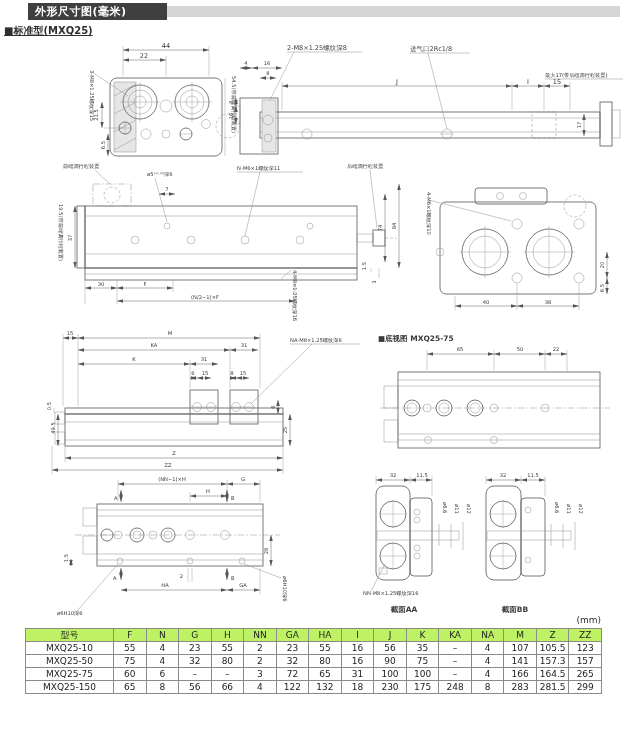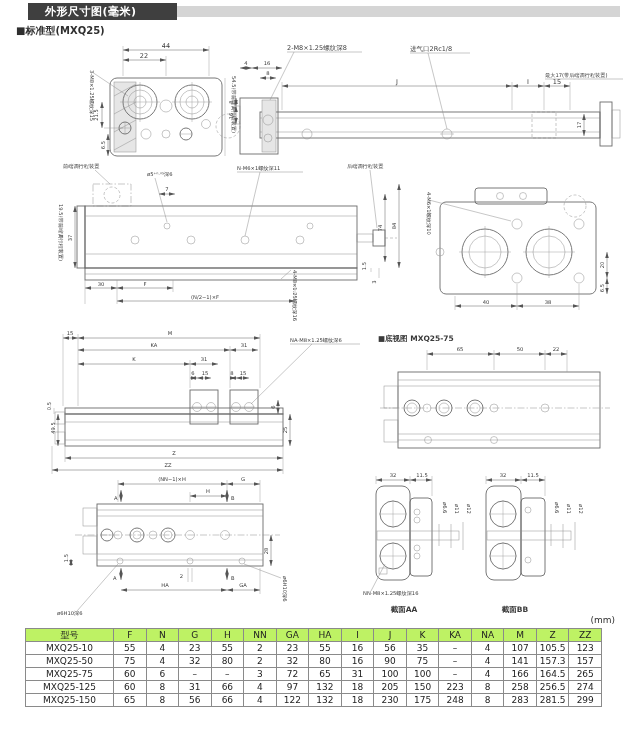--- a/index.html
+++ b/index.html
@@ -12,23 +12,23 @@
   svg text.cap{font-size:7.5px;font-weight:bold;}
   .ln{stroke:#6a6a6a;stroke-width:0.9;fill:none;}
   .thin{stroke:#8f8f8f;stroke-width:0.5;fill:none;}
   .dim{stroke:#707070;stroke-width:0.55;fill:none;marker-start:url(#as);marker-end:url(#ae);}
   .ext{stroke:#9b9b9b;stroke-width:0.45;fill:none;}
   .dash{stroke-dasharray:3 2;}
   .ddot{stroke-dasharray:7 2 1.5 2;}
   .fillg{fill:#e6e6e6;}
   .title-shadow{left:150px;top:6px;width:470px;height:11px;background:#d5d5d5;}
   .title-bar{left:28px;top:3px;width:132px;height:17px;background:#3f3f3f;color:#ffffff;
-             font-weight:bold;font-size:11px;line-height:17px;padding-left:17px;letter-spacing:0.5px;}
-  .subtitle{left:16px;top:24px;font-size:10px;font-weight:bold;}
-  .unit-note{right:10px;top:615px;font-size:9px;}
+             font-weight:bold;font-size:11px;line-height:17px;padding-left:7px;letter-spacing:0.5px;}
+  .subtitle{left:4px;top:24px;font-size:10px;font-weight:bold;text-decoration:underline;}
+  .unit-note{right:24px;top:615px;font-size:9px;}
   .dim-table{position:absolute;left:25px;top:628px;width:577px;border-collapse:collapse;
              table-layout:fixed;font-size:9px;color:#222;border:1.2px solid #6d6d6d;}
   .dim-table th,.dim-table td{border:0.8px solid #8a8a8a;text-align:center;padding:1px 0;
              height:10px;line-height:10px;overflow:hidden;white-space:nowrap;}
   .dim-table th{background:#bef264;font-weight:normal;}
   .dim-table tr.thick-top td{border-top:1.5px solid #555;}
 </style>
 </head>
 <body>
 
@@ -537,38 +537,20 @@
         <td>31</td>
         <td>100</td>
         <td>100</td>
         <td>–</td>
         <td>4</td>
         <td>166</td>
         <td>164.5</td>
         <td>265</td>
       </tr>
       <tr>
-        <td>MXQ25-125</td>
-        <td>60</td>
-        <td>8</td>
-        <td>31</td>
-        <td>66</td>
-        <td>4</td>
-        <td>97</td>
-        <td>132</td>
-        <td>18</td>
-        <td>205</td>
-        <td>150</td>
-        <td>223</td>
-        <td>8</td>
-        <td>258</td>
-        <td>256.5</td>
-        <td>274</td>
-      </tr>
-      <tr>
         <td>MXQ25-150</td>
         <td>65</td>
         <td>8</td>
         <td>56</td>
         <td>66</td>
         <td>4</td>
         <td>122</td>
         <td>132</td>
         <td>18</td>
         <td>230</td>

